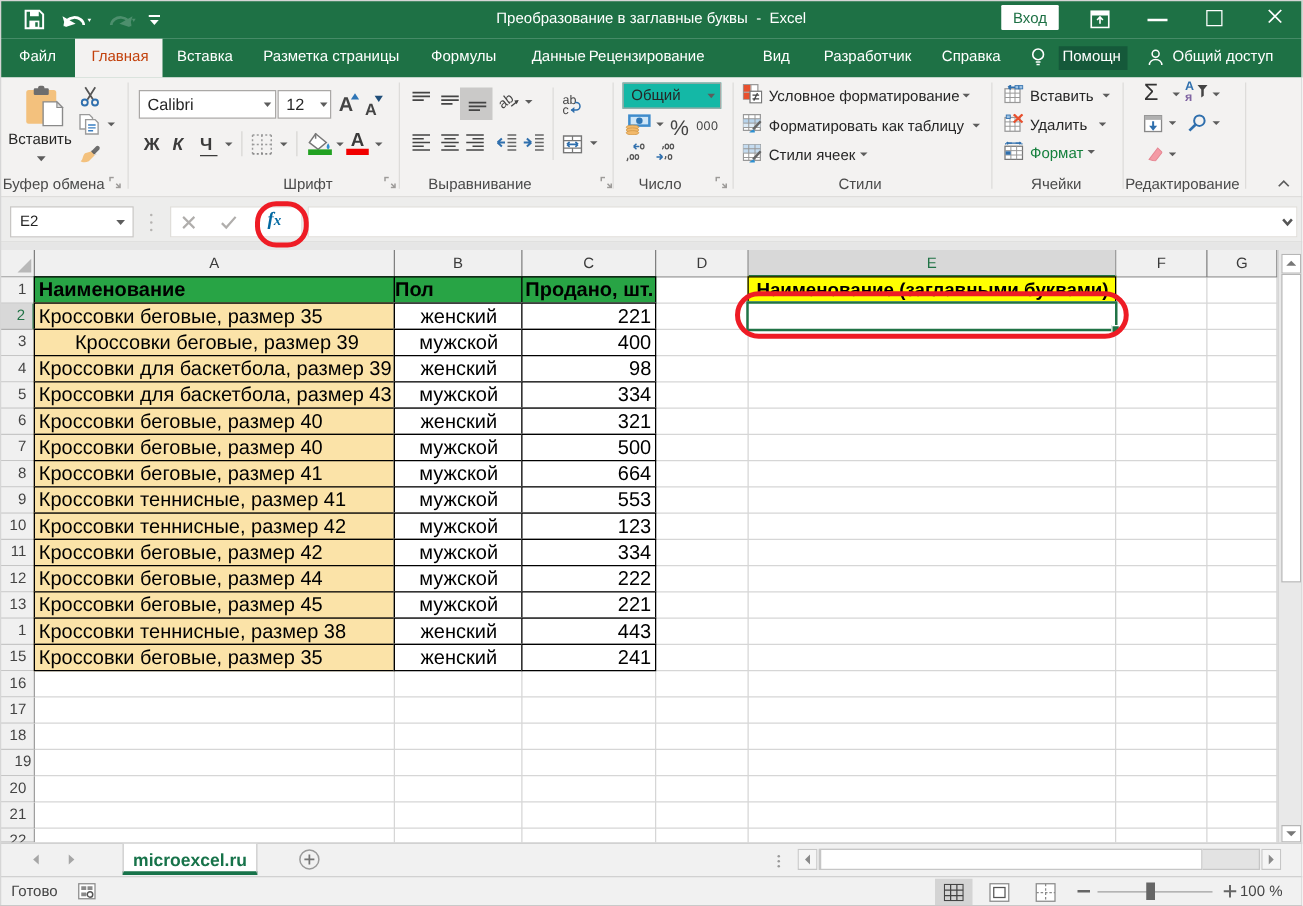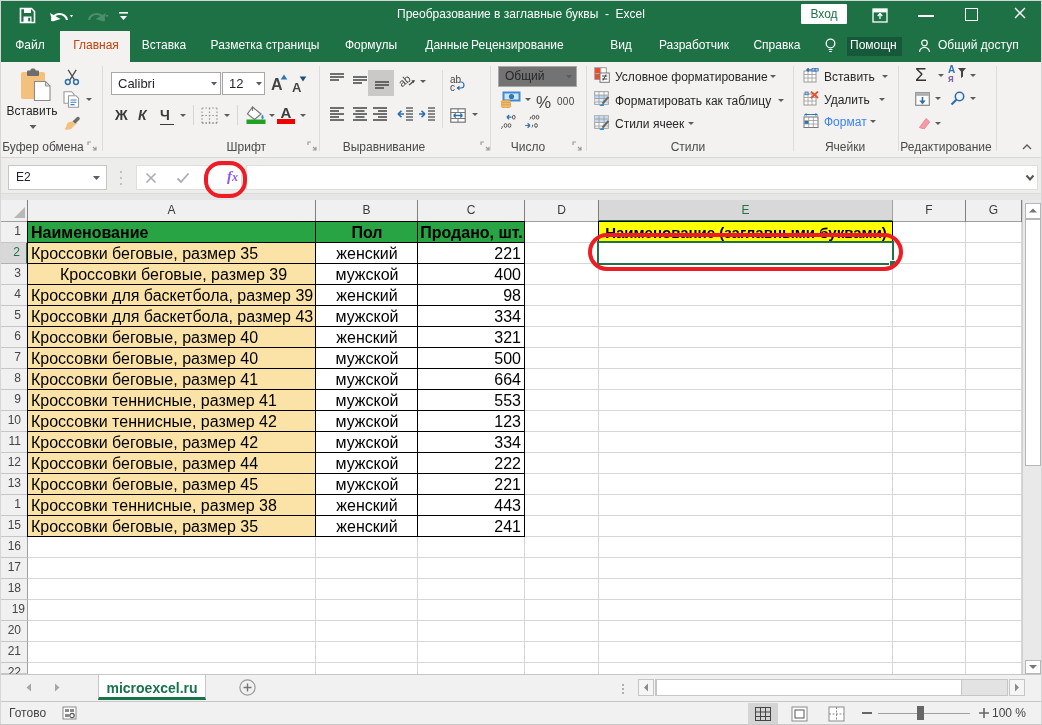--- a/index.html
+++ b/index.html
@@ -232,21 +232,21 @@
 <path d="M10.5 11.5 l-3 2.5 3 2.5z" fill="#2f6fad"></path>
 </svg>
 <svg class="abs" style="left:450px;top:108px" width="16" height="15" viewBox="0 0 16 15">
 <rect x="0.8" y="0.8" width="14.4" height="13.4" fill="#fff" stroke="#777" stroke-width="1.2"></rect>
 <path d="M0.8 4.5 h14.4 M0.8 10.5 h14.4 M8 0.8 v3.7 M8 10.5 v3.7" stroke="#777" stroke-width="1"></path>
 <path d="M3.5 7.5 h9 M3.5 7.5 l2.2-2 M3.5 7.5 l2.2 2 M12.5 7.5 l-2.2-2 M12.5 7.5 l-2.2 2" stroke="#2f6fad" stroke-width="1.3" fill="none"></path>
 </svg>
 <svg class="abs" style="left:471px;top:112px" width="8" height="5" viewBox="0 0 8 5">
     <path d="M1 1 l3 3 3-3z" fill="#5c5c5c"></path>
   </svg>
-<div class="abs" style="left:498px;top:66px;width:79px;height:21px;background:#737373;border:1px solid #aaa8a6;color:#262626;font-size:12px;line-height:19px;padding-left:6px;">Общий</div>
+<div class="abs" style="left:498px;top:66px;width:79px;height:21px;background:#14b8a6;border:1px solid #aaa8a6;color:#262626;font-size:12px;line-height:19px;padding-left:6px;">Общий</div>
 <svg class="abs" style="left:565px;top:74px" width="8" height="6" viewBox="0 0 8 6">
     <path d="M1 1 l3 3.5 3-3.5z" fill="#5c5c5c"></path>
   </svg>
 <svg class="abs" style="left:500px;top:91px" width="21" height="17" viewBox="0 0 21 17">
 <rect x="2.5" y="0.5" width="18" height="10" fill="#3f8ccc"></rect>
 <rect x="4.5" y="2.5" width="14" height="6" fill="#cfe6f7"></rect>
 <circle cx="11.5" cy="5.5" r="2.6" fill="#2f76b5"></circle>
 <g fill="#f2b96a" stroke="#d49a4b" stroke-width="0.7">
 <ellipse cx="6" cy="10.8" rx="5" ry="1.7"></ellipse>
 <ellipse cx="6" cy="13" rx="5" ry="1.7"></ellipse>
@@ -329,21 +329,21 @@
 <svg class="abs" style="left:878px;top:97px" width="8" height="5" viewBox="0 0 8 5">
     <path d="M1 1 l3 3 3-3z" fill="#5c5c5c"></path>
   </svg>
 <svg class="abs" style="left:803px;top:113px" width="16" height="15" viewBox="0 0 16 15">
 <path d="M2.5 1.5 h4 M9.5 1.5 h4 M1.5 1.5 v1 M14.5 1.5 v1" stroke="#2f6fad" stroke-width="1" fill="none"></path>
 <path d="M2 1.5 h12 M2 1.5 l1.5-1 M14 1.5 l-1.5-1 M2 1.5 l1.5 1 M14 1.5 l-1.5 1" stroke="#2f6fad" stroke-width="0.9" fill="none"></path>
 <rect x="1" y="4" width="14" height="10.5" fill="#fff" stroke="#777" stroke-width="1"></rect>
 <path d="M1 7.5 h14 M1 11 h14 M5.7 4 v10.5 M10.3 4 v10.5" stroke="#999" stroke-width="0.8"></path>
 <rect x="1.5" y="8" width="4" height="2.8" fill="#2f6fad"></rect>
 </svg>
-<div class="abs" style="left:824px;top:115px;width:70px;height:16px;color:#3b82f6;font-size:12px;">Формат</div>
+<div class="abs" style="left:824px;top:115px;width:70px;height:16px;color:#15803d;font-size:12px;">Формат</div>
 <svg class="abs" style="left:869px;top:119px" width="8" height="5" viewBox="0 0 8 5">
     <path d="M1 1 l3 3 3-3z" fill="#5c5c5c"></path>
   </svg>
 <div class="abs" style="left:915px;top:64px;width:22px;height:22px;color:#333;font-size:19px;">Σ</div>
 <svg class="abs" style="left:937px;top:73px" width="8" height="5" viewBox="0 0 8 5">
     <path d="M1 1 l3 3 3-3z" fill="#5c5c5c"></path>
   </svg>
 <div class="abs" style="left:948px;top:64px;width:10px;height:11px;color:#2f6fad;font-size:10px;font-weight:bold;">А</div>
 <div class="abs" style="left:948px;top:73px;width:10px;height:11px;color:#8064a2;font-size:10px;font-weight:bold;">я</div>
 <svg class="abs" style="left:957px;top:67px" width="10" height="14" viewBox="0 0 10 14">
@@ -382,21 +382,21 @@
 <div class="abs" style="left:120px;top:171px;width:2px;height:2px;background:#b5b3b1;border-radius:1px;"></div>
 <div class="abs" style="left:120px;top:177px;width:2px;height:2px;background:#b5b3b1;border-radius:1px;"></div>
 <div class="abs" style="left:120px;top:183px;width:2px;height:2px;background:#b5b3b1;border-radius:1px;"></div>
 <div class="abs" style="left:136px;top:165px;width:106px;height:25px;background:#fff;border:1px solid #e0deda;"></div>
 <svg class="abs" style="left:145px;top:172px" width="12" height="12" viewBox="0 0 12 12">
     <path d="M1.5 1.5 L10.5 10.5 M10.5 1.5 L1.5 10.5" stroke="#b0aeac" stroke-width="1.7"></path>
   </svg>
 <svg class="abs" style="left:176px;top:172px" width="14" height="12" viewBox="0 0 14 12">
     <path d="M1.5 6.5 L5 10 L12.5 1.5" stroke="#b0aeac" stroke-width="1.8" fill="none"></path>
   </svg>
-<div class="abs" style="left:214px;top:168px;width:24px;height:20px;color:#8b5cf6;font-size:15px;font-style:italic;font-family:'Liberation Serif',serif;font-weight:bold;text-align:right;">f<span style="font-size:12px">x</span></div>
+<div class="abs" style="left:214px;top:168px;width:24px;height:20px;color:#0369a1;font-size:15px;font-style:italic;font-family:'Liberation Serif',serif;font-weight:bold;">f<span style="font-size:12px">x</span></div>
 <div class="abs" style="left:246px;top:165px;width:792px;height:25px;background:#fff;border:1px solid #e0deda;"></div>
 <svg class="abs" style="left:1025px;top:174px" width="10" height="8" viewBox="0 0 10 8">
     <path d="M1.5 1.5 L5 5.5 L8.5 1.5" stroke="#555" stroke-width="2" fill="none"></path>
   </svg>
 <div class="abs" style="left:204px;top:161px;width:43px;height:37px;border:4px solid #ee1c25;border-radius:17px;background:transparent;z-index:50;"></div>
 <div class="abs" style="left:0;top:194px;width:1042px;height:481px;background:#e6e6e6;"></div>
 <div class="abs" style="left:0;top:222px;width:1022px;height:452px;background:#fff;"></div>
 <div class="abs" style="left:0;top:200px;width:1022px;height:22px;background:#f0f0f0;border-bottom:1px solid #9f9f9f;"></div>
 <svg class="abs" style="left:13px;top:206px" width="13" height="13" viewBox="0 0 13 13">
     <path d="M12 1 V12 H1 z" fill="#b8b8b8"></path>
@@ -455,21 +455,21 @@
 <div class="abs" style="left:28px;top:536px;width:994px;height:1px;background:#d6d6d6;"></div>
 <div class="abs" style="left:28px;top:557px;width:994px;height:1px;background:#d6d6d6;"></div>
 <div class="abs" style="left:28px;top:578px;width:994px;height:1px;background:#d6d6d6;"></div>
 <div class="abs" style="left:28px;top:599px;width:994px;height:1px;background:#d6d6d6;"></div>
 <div class="abs" style="left:28px;top:620px;width:994px;height:1px;background:#d6d6d6;"></div>
 <div class="abs" style="left:28px;top:641px;width:994px;height:1px;background:#d6d6d6;"></div>
 <div class="abs" style="left:28px;top:662px;width:994px;height:1px;background:#d6d6d6;"></div>
 <div class="abs" style="left:27px;top:221px;width:289px;height:22px;background:#28a445;border:1px solid #000;font-weight:bold;color:#000;font-size:16px;line-height:20px;text-align:left;padding-left:3px;padding-right:2px;white-space:nowrap;overflow:hidden;"></div>
 <div class="abs" style="left:31px;top:223px;width:285px;height:19px;font-weight:bold;color:#000;font-size:16px;line-height:19px;text-align:left;white-space:nowrap;">Наименование</div>
 <div class="abs" style="left:315px;top:221px;width:103px;height:22px;background:#28a445;border:1px solid #000;font-weight:bold;color:#000;font-size:16px;line-height:20px;text-align:center;padding-left:3px;padding-right:2px;white-space:nowrap;overflow:hidden;"></div>
-<div class="abs" style="left:316px;top:223px;width:102px;height:19px;font-weight:bold;color:#000;font-size:16px;line-height:19px;text-align:center;white-space:nowrap;">Пол</div>
+<div class="abs" style="left:316px;top:223px;width:102px;height:19px;font-weight:bold;color:#000;font-size:16px;line-height:19px;text-align:left;white-space:nowrap;">Пол</div>
 <div class="abs" style="left:417px;top:221px;width:108px;height:22px;background:#28a445;border:1px solid #000;font-weight:bold;color:#000;font-size:16px;line-height:20px;text-align:center;padding-left:3px;padding-right:2px;white-space:nowrap;overflow:hidden;"></div>
 <div class="abs" style="left:418px;top:223px;width:107px;height:19px;font-weight:bold;color:#000;font-size:16px;line-height:19px;text-align:center;white-space:nowrap;">Продано, шт.</div>
 <div class="abs" style="left:27px;top:242px;width:289px;height:22px;background:#fbe3a8;border:1px solid #000;color:#000;font-size:16px;line-height:20px;text-align:left;padding-left:3px;padding-right:2px;white-space:nowrap;overflow:hidden;"></div>
 <div class="abs" style="left:31px;top:244px;width:285px;height:19px;color:#000;font-size:16px;line-height:19px;text-align:left;white-space:nowrap;">Кроссовки беговые, размер 35</div>
 <div class="abs" style="left:315px;top:242px;width:103px;height:22px;background:#fff;border:1px solid #000;color:#000;font-size:16px;line-height:20px;text-align:center;padding-left:3px;padding-right:2px;white-space:nowrap;overflow:hidden;"></div>
 <div class="abs" style="left:316px;top:244px;width:102px;height:19px;color:#000;font-size:16px;line-height:19px;text-align:center;white-space:nowrap;">женский</div>
 <div class="abs" style="left:417px;top:242px;width:108px;height:22px;background:#fff;border:1px solid #000;color:#000;font-size:16px;line-height:20px;text-align:right;padding-left:3px;padding-right:2px;white-space:nowrap;overflow:hidden;"></div>
 <div class="abs" style="left:418px;top:244px;width:105px;height:19px;color:#000;font-size:16px;line-height:19px;text-align:right;white-space:nowrap;padding-right:2px;">221</div>
 <div class="abs" style="left:27px;top:263px;width:289px;height:22px;background:#fbe3a8;border:1px solid #000;color:#000;font-size:16px;line-height:20px;text-align:left;padding-left:3px;padding-right:2px;white-space:nowrap;overflow:hidden;"></div>
 <div class="abs" style="left:31px;top:265px;width:285px;height:19px;color:#000;font-size:16px;line-height:19px;text-align:center;white-space:nowrap;">Кроссовки беговые, размер 39</div>

